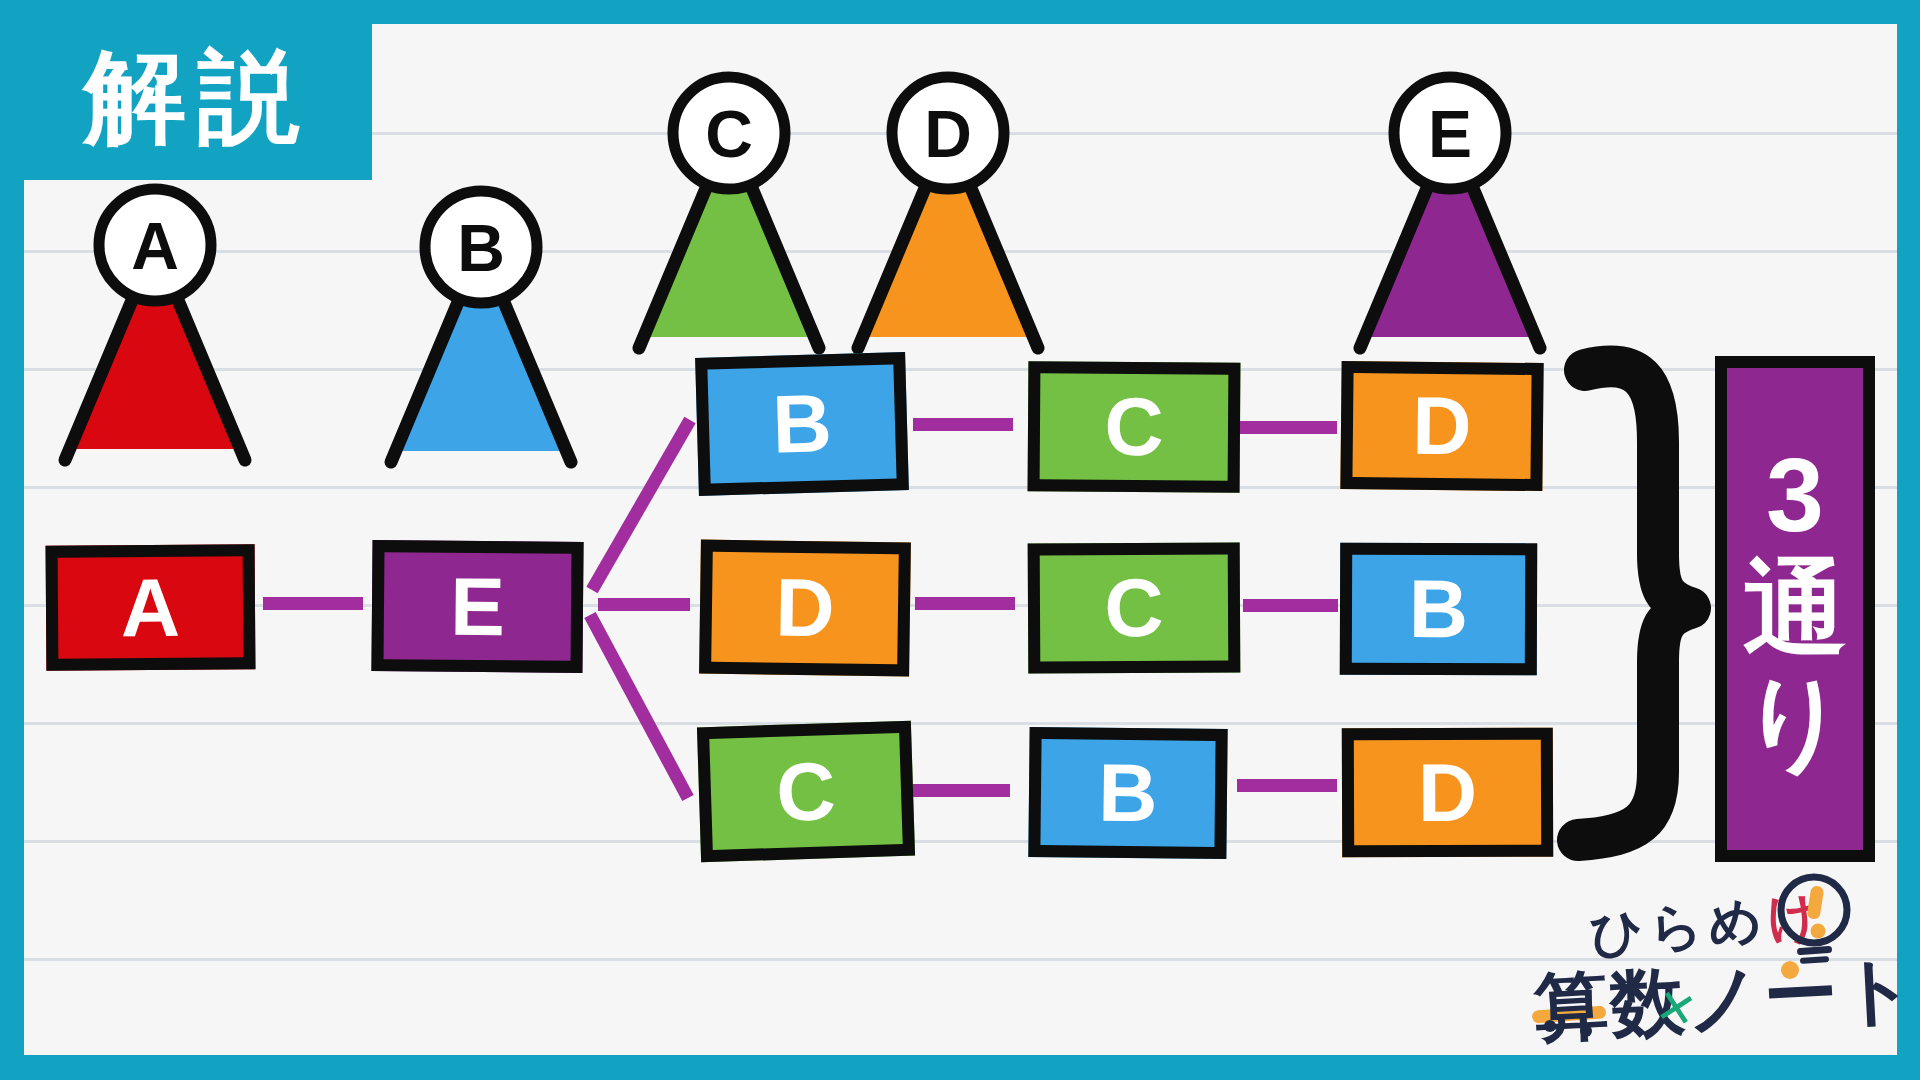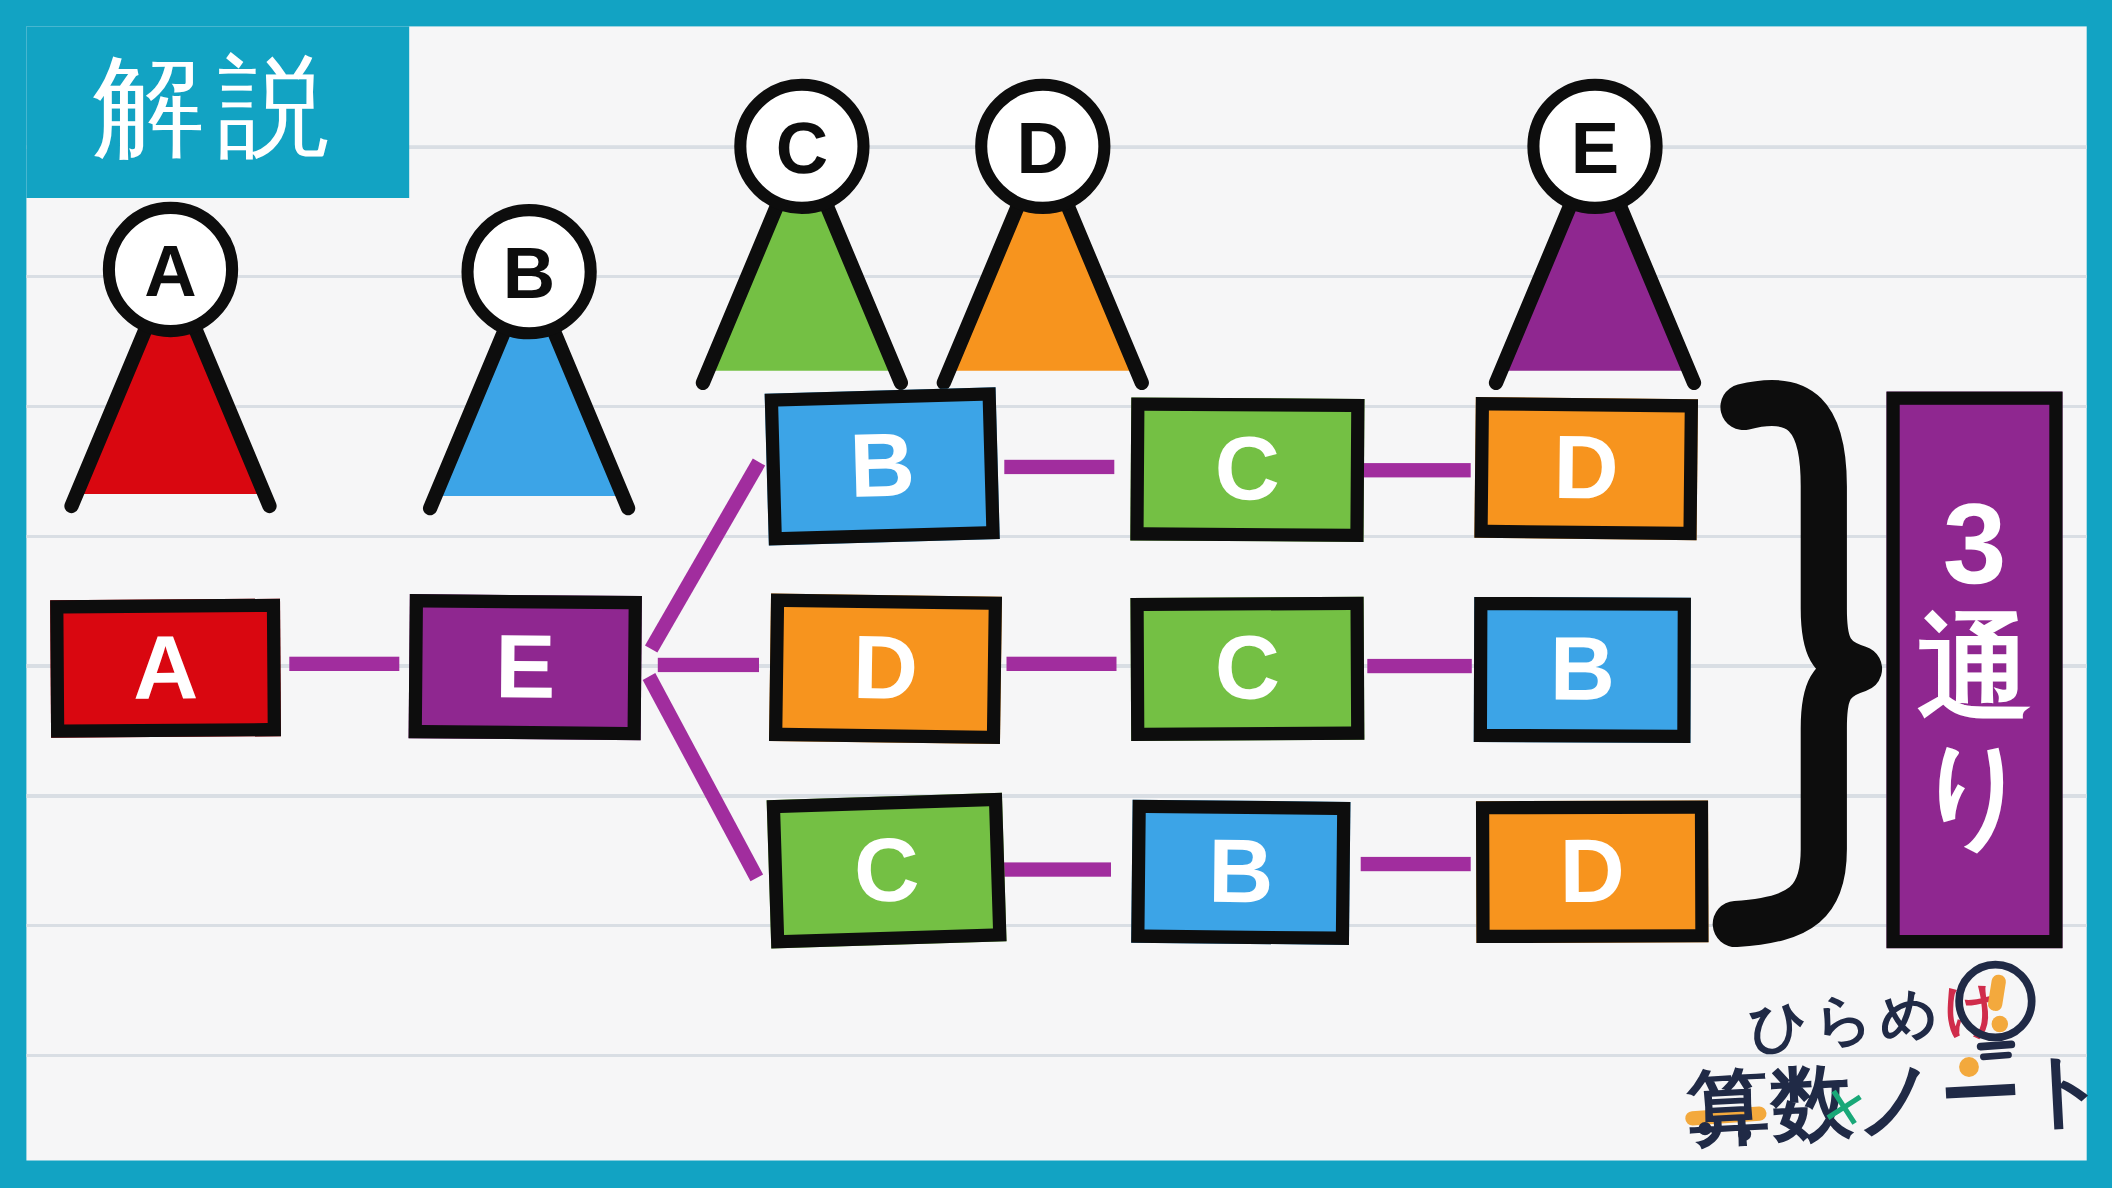--- a/index.html
+++ b/index.html
@@ -22,21 +22,21 @@
       var(--c-rule,#D9DEE4) 3px,
       transparent 3px,
       transparent 118px);
   }
   .banner{
     position:absolute;left:24px;top:24px;width:348px;height:156px;
     background:var(--c-teal,#12A3C3);
     display:flex;align-items:center;justify-content:center;
   }
   .banner span{
-    color:#ffffff;font-size:102px;font-weight:400;letter-spacing:12px;
+    color:#ffffff;font-size:102px;font-weight:700;letter-spacing:12px;
     transform:translateY(-4px);
   }
   
   .figure{position:absolute;width:220px;height:290px;overflow:visible;}
   .figure .body{fill:var(--cell-color,#ccc);}
   .figure .limb{stroke:var(--c-ink,#0D0D0D);stroke-width:13;stroke-linecap:round;}
   .figure .head{fill:#ffffff;stroke:var(--c-ink,#0D0D0D);stroke-width:11;}
   .figure .head-label{
     font-size:66px;font-weight:bold;fill:var(--c-ink,#0D0D0D);
     text-anchor:middle;font-family:"Liberation Sans","DejaVu Sans",sans-serif;

